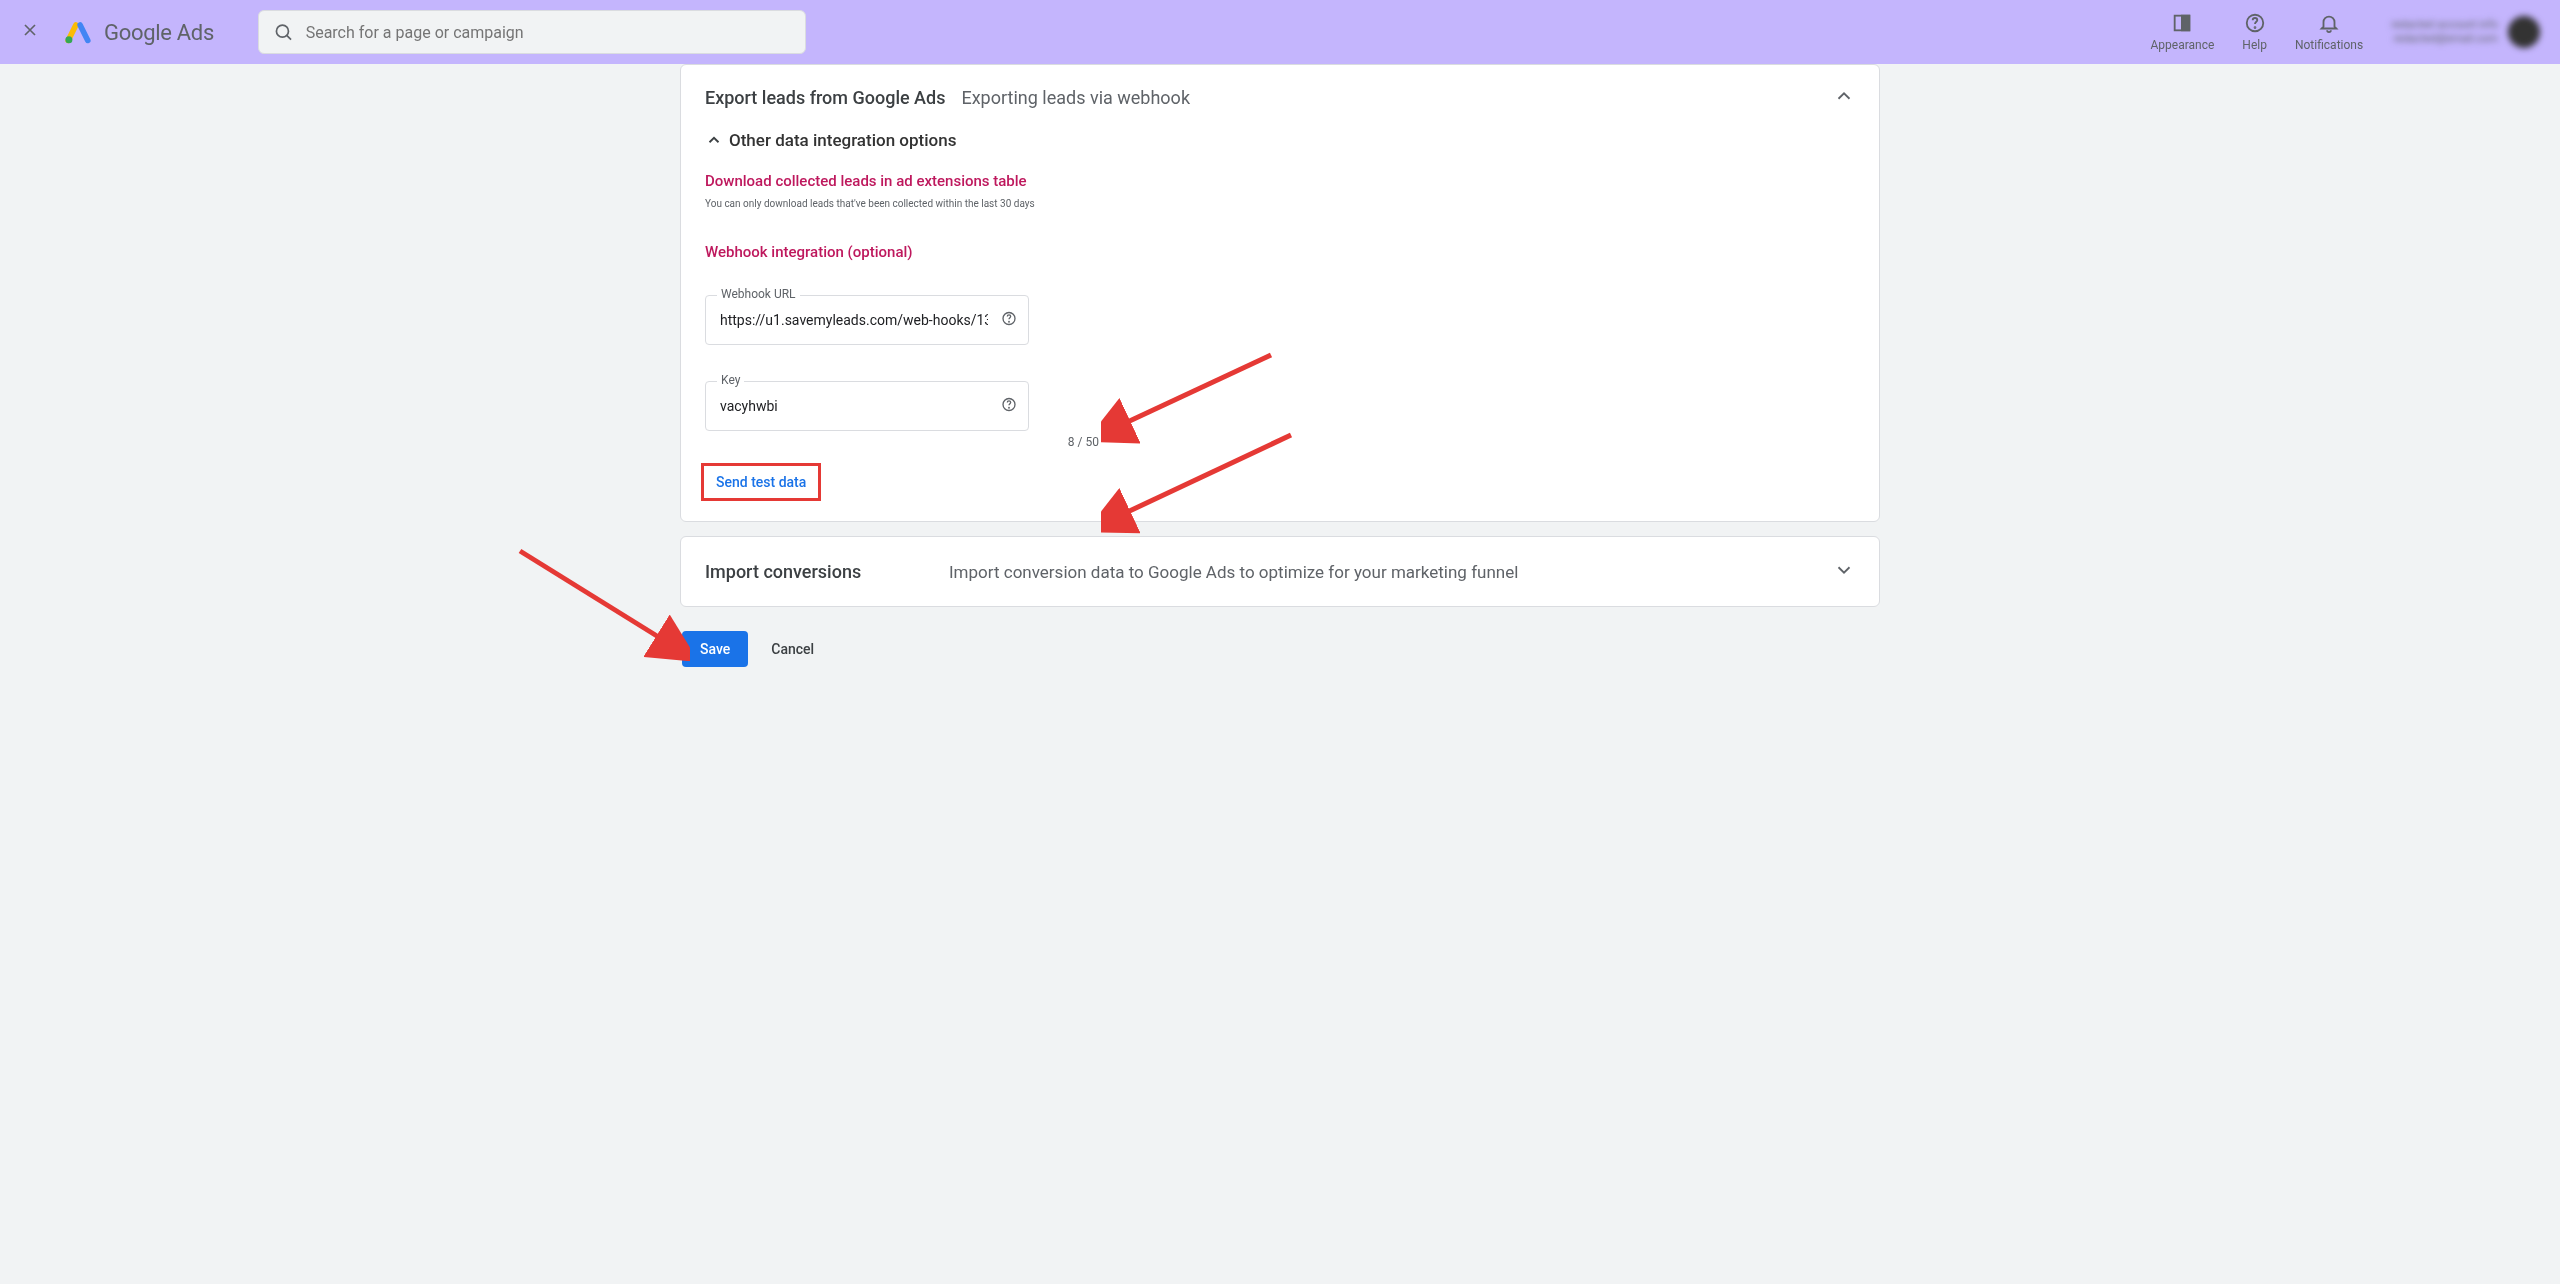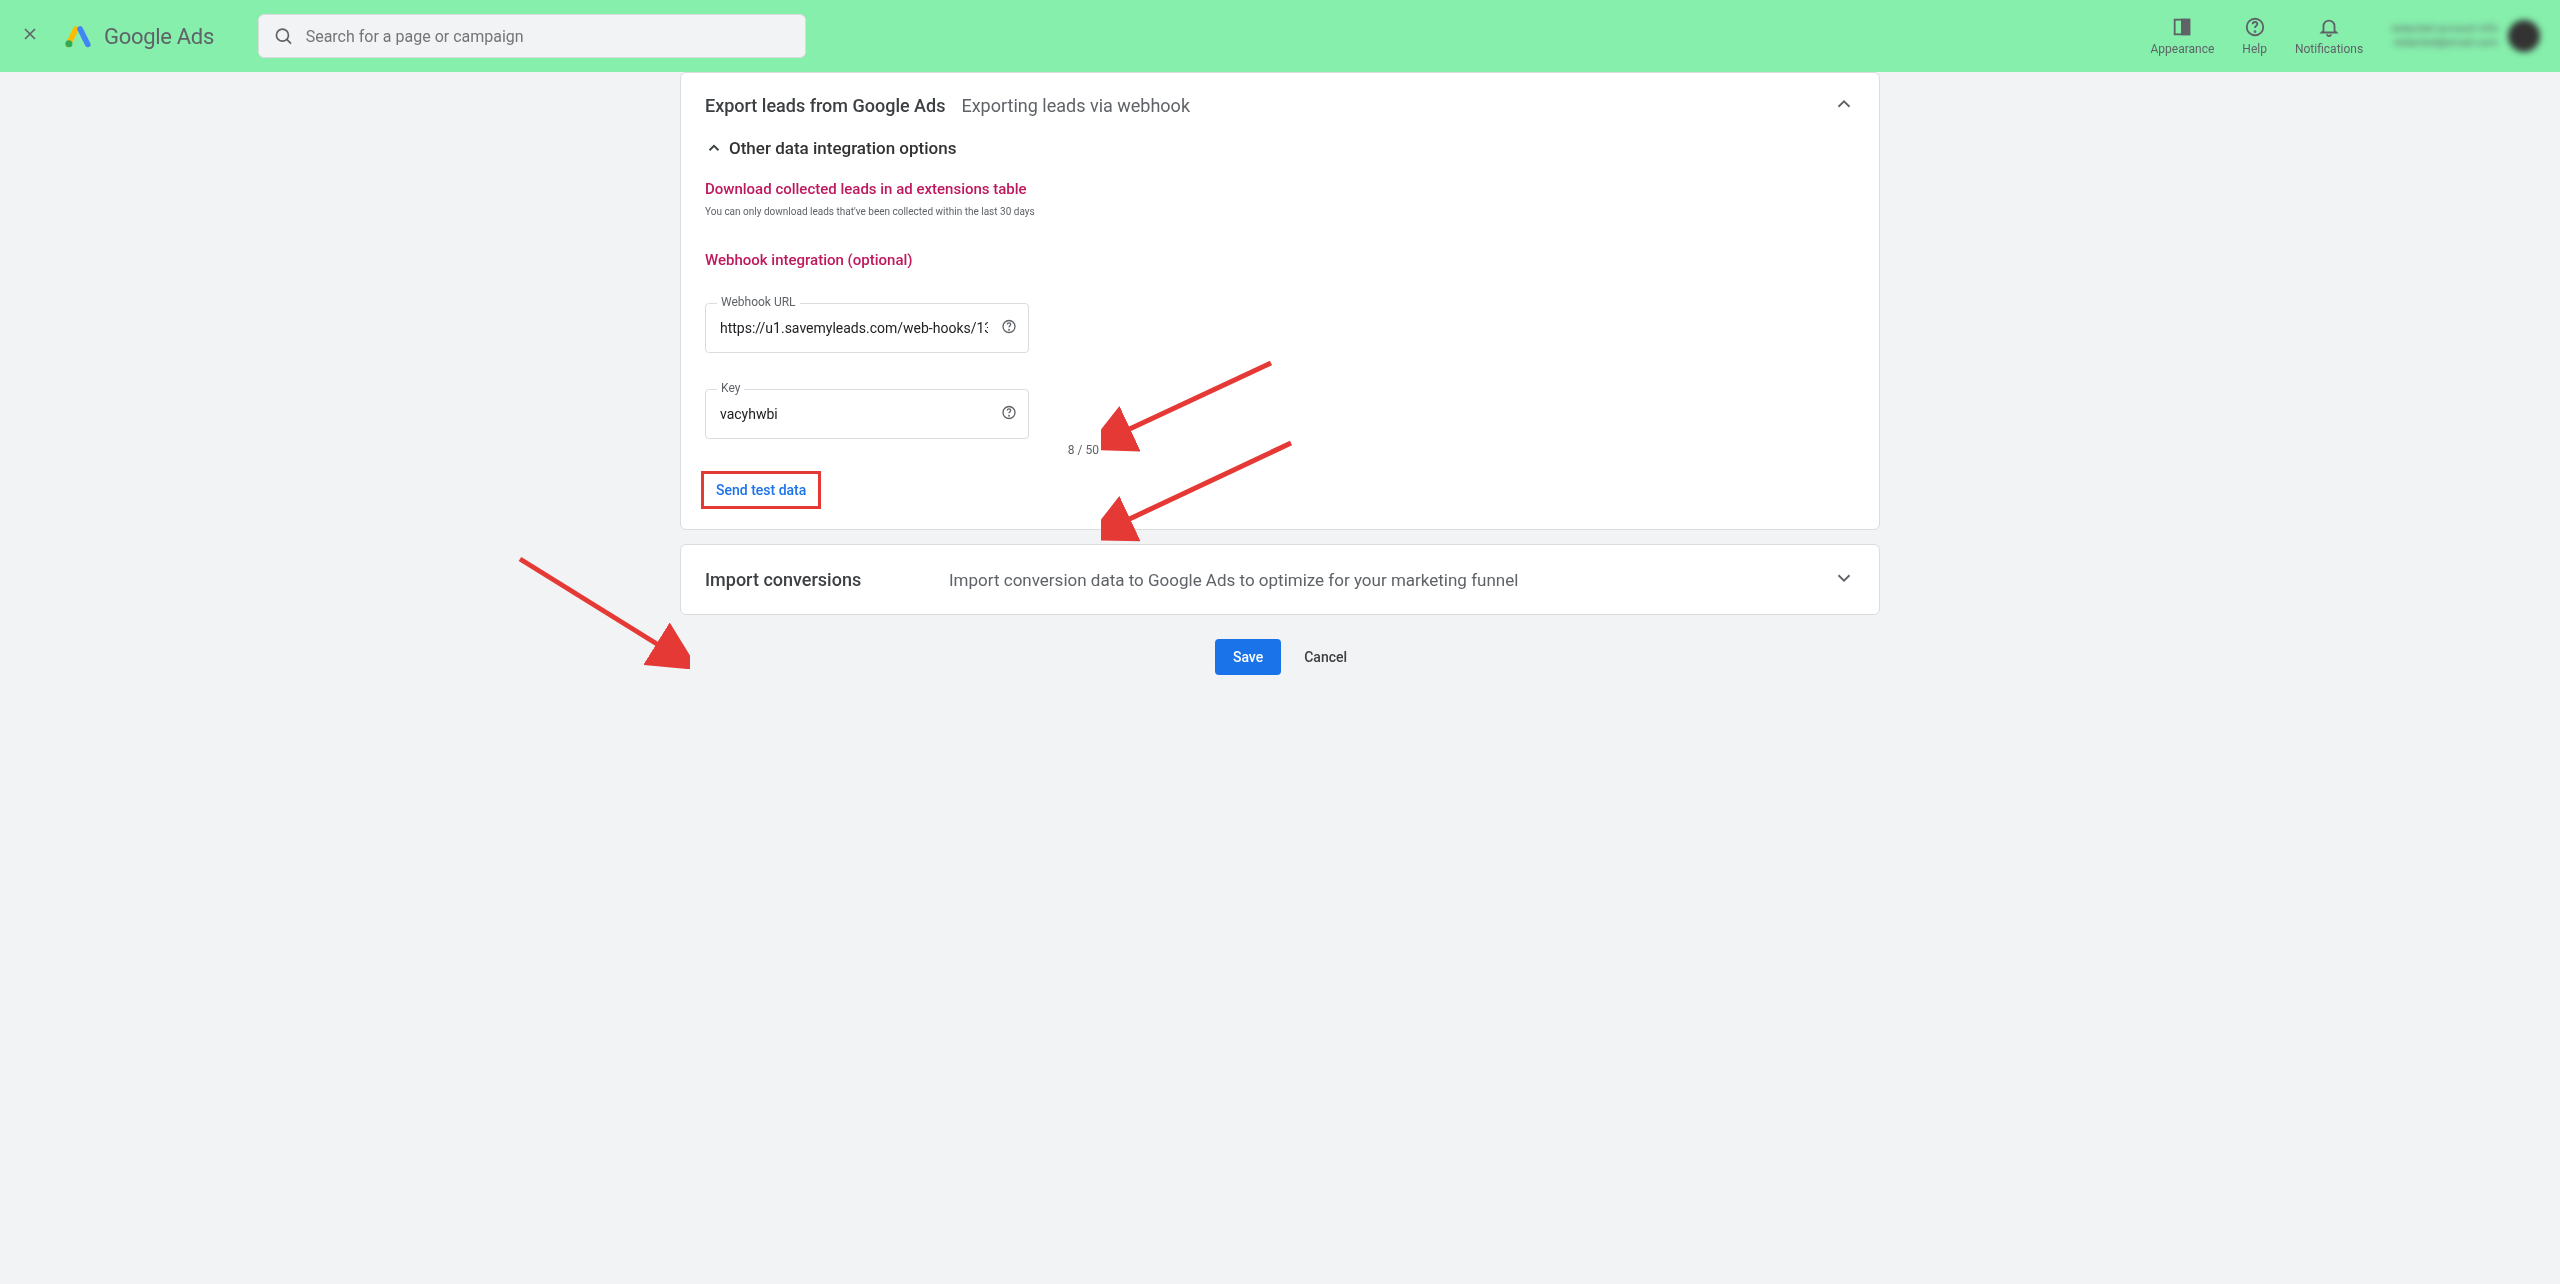--- a/index.html
+++ b/index.html
@@ -11,22 +11,22 @@
     body {
       background: #f1f3f4;
       color: #3c4043;
       font-size: 14px;
     }
     
     .header {
       display: flex;
       align-items: center;
       padding: 8px 20px;
-      background: #86efac;
-      height: 72px;
+      background: #c4b5fd;
+      height: 64px;
     }
     .close-btn {
       font-size: 24px;
       color: #5f6368;
       cursor: pointer;
       margin-right: 24px;
     }
     .logo-wrap {
       display: flex;
       align-items: center;
@@ -252,21 +252,20 @@
       font-size: 17px;
       color: #5f6368;
       flex: 1;
     }
 
     .btn-row {
       display: flex;
       align-items: center;
       gap: 23px;
       padding-left: 2px;
-      justify-content: center;
     }
     .btn-save {
       background: #1a73e8;
       color: #fff;
       border: none;
       border-radius: 4px;
       padding: 10px 18px;
       font-size: 14px;
       font-weight: 500;
       cursor: pointer;

